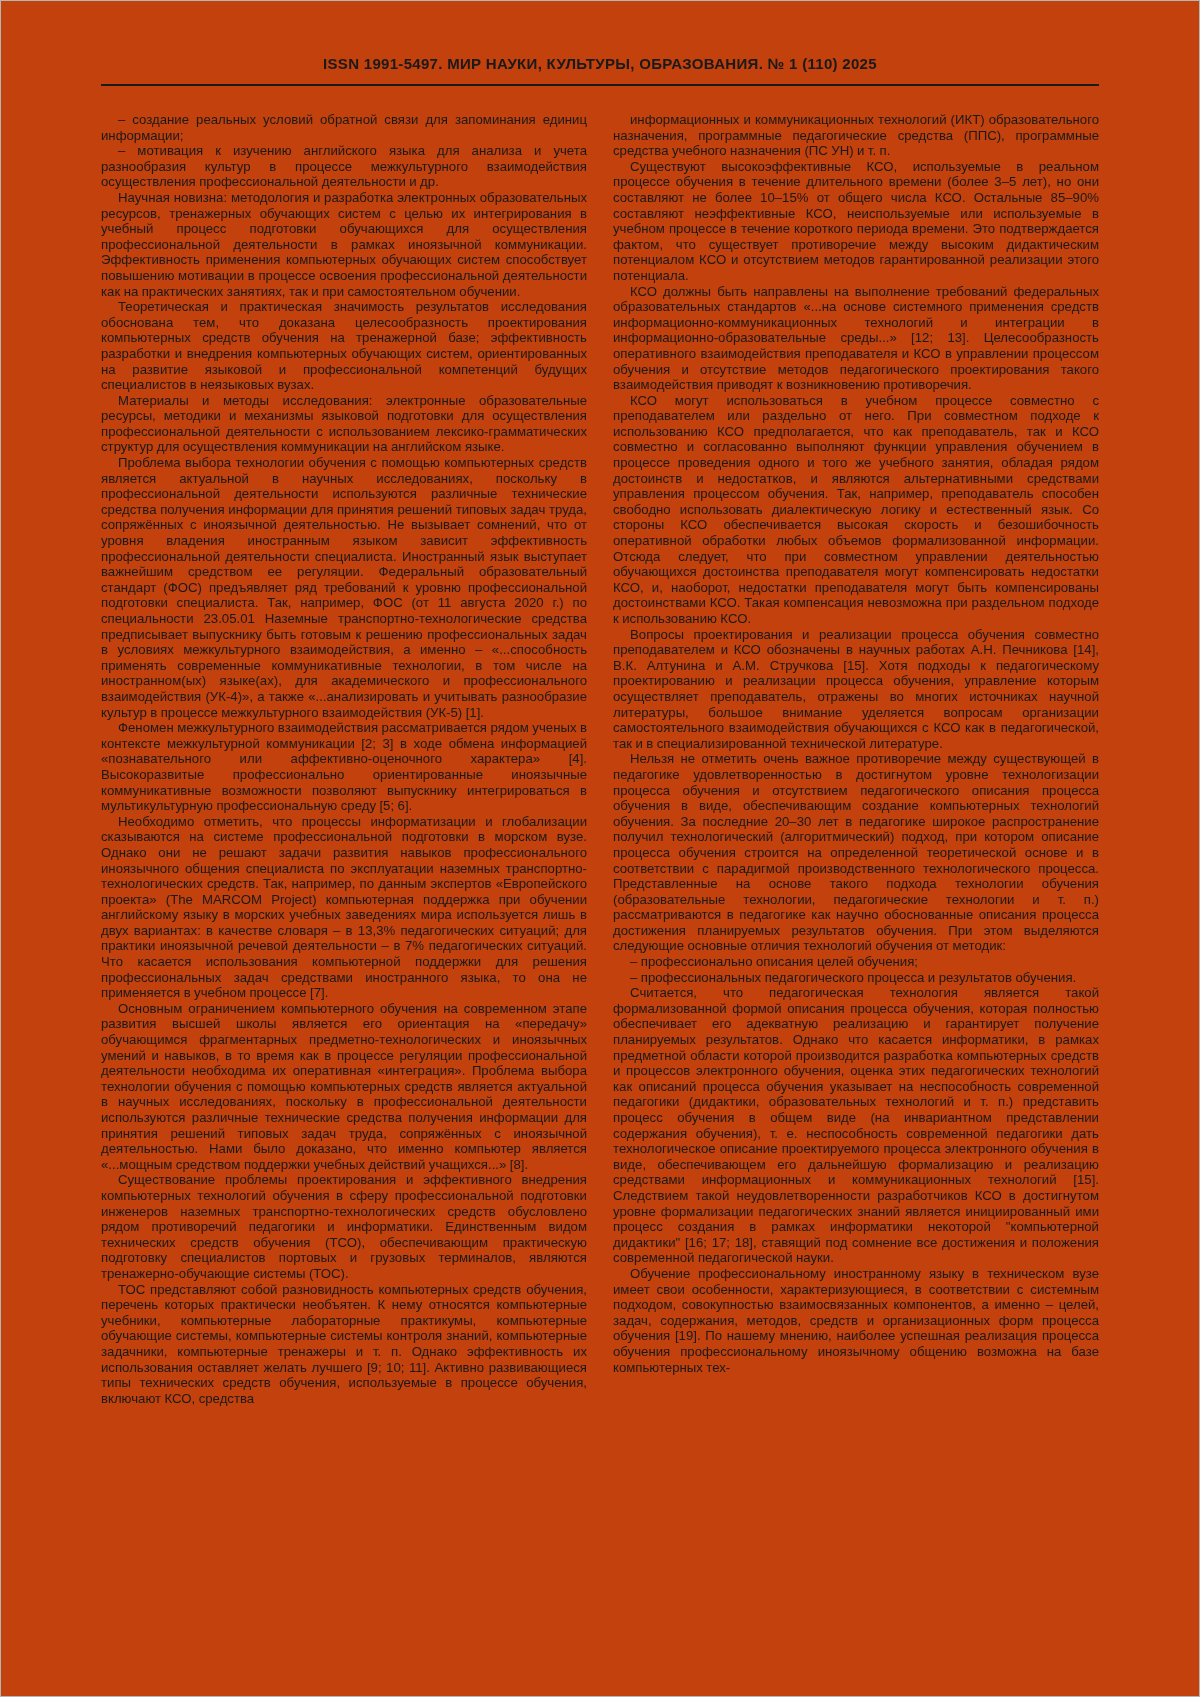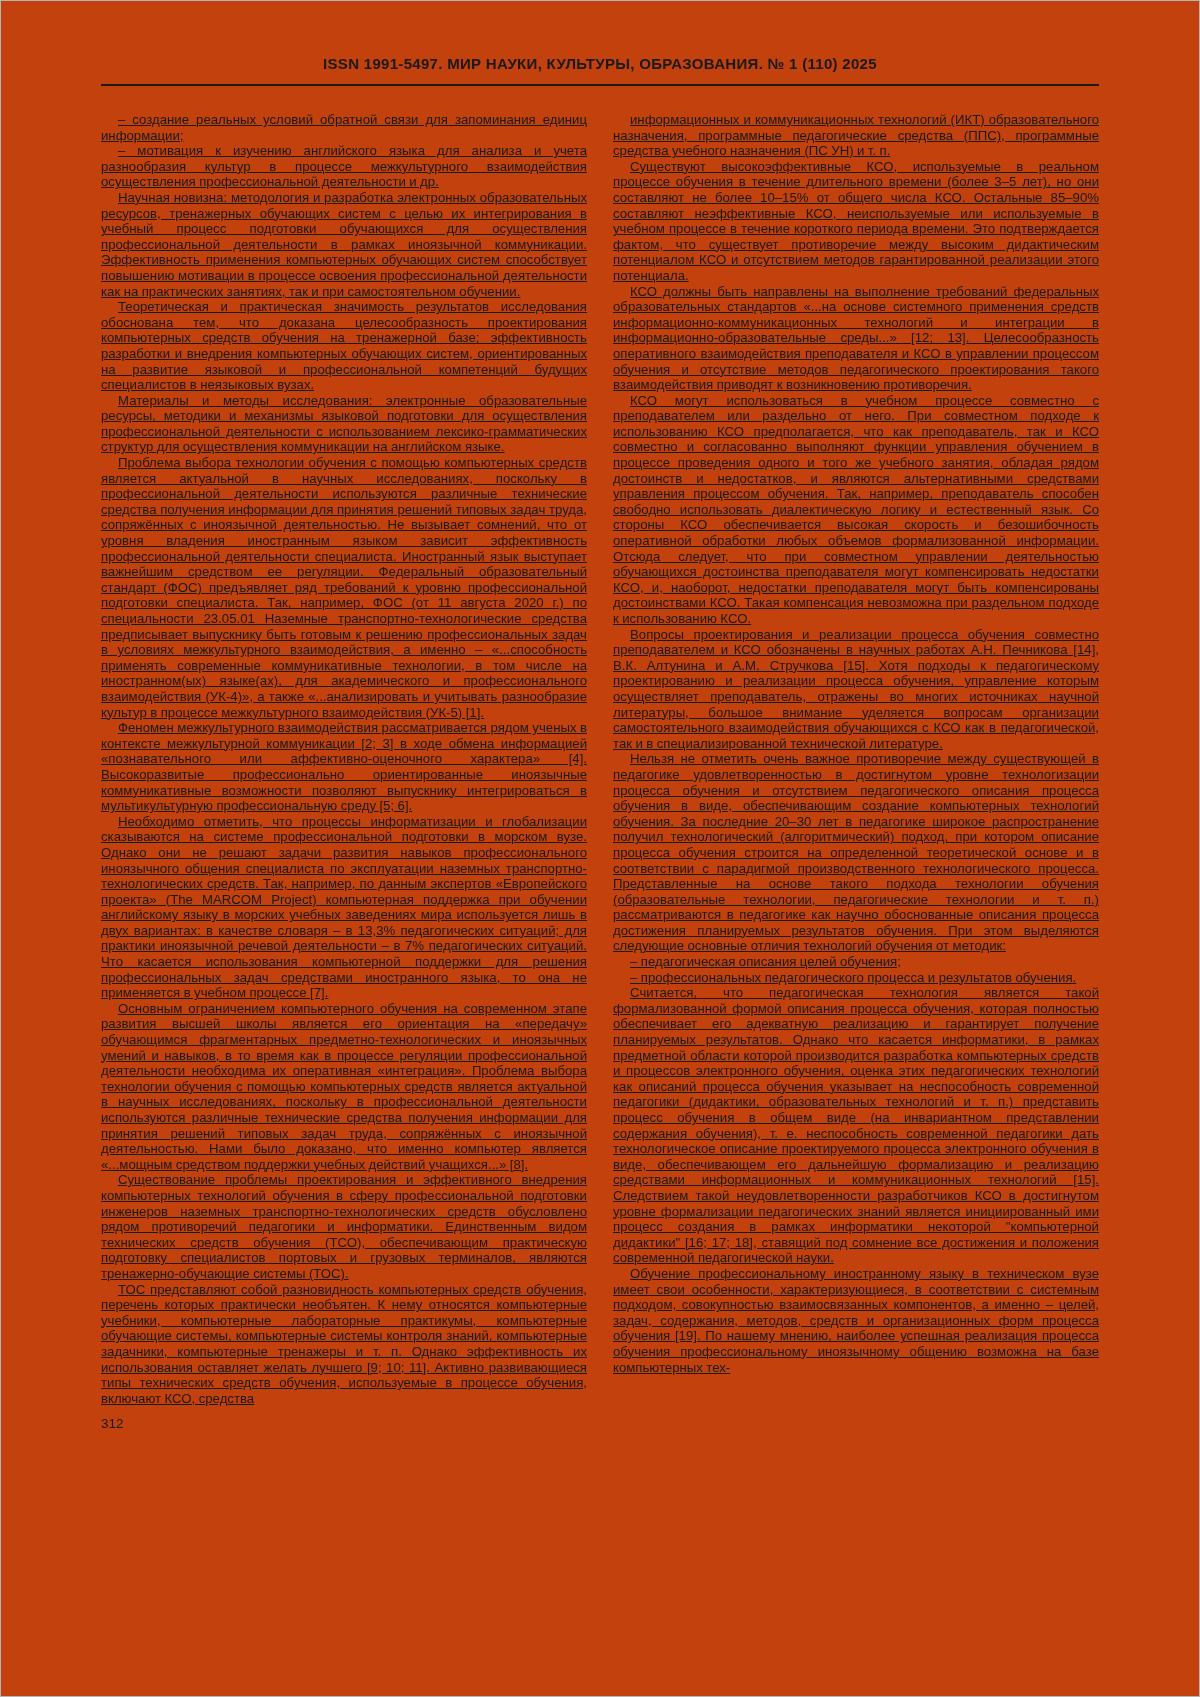--- a/index.html
+++ b/index.html
@@ -29,21 +29,20 @@
     white-space: nowrap;
   }
   .header-rule {
     border: 0;
     border-top: 2px solid #1a1a1a;
     margin: 0 0 26px 0;
   }
   .columns {
     display: flex;
     gap: 26px;
-    text-decoration: underline;
   }
   .col {
     width: 487px;
     box-sizing: border-box;
   }
   .col p.para {
     margin: 0;
     font-size: 13.2px;
     line-height: 15.6px;
     text-align: justify;
@@ -84,24 +83,21 @@
         <p class="para">Существование проблемы проектирования и эффективного внедрения компьютерных технологий обучения в сферу профессиональной подготовки инженеров наземных транспортно-технологических средств обусловлено рядом противоречий педагогики и информатики. Единственным видом технических средств обучения (ТСО), обеспечивающим практическую подготовку специалистов портовых и грузовых терминалов, являются тренажерно-обучающие системы (ТОС).</p>
         <p class="para">ТОС представляют собой разновидность компьютерных средств обучения, перечень которых практически необъятен. К нему относятся компьютерные учебники, компьютерные лабораторные практикумы, компьютерные обучающие системы, компьютерные системы контроля знаний, компьютерные задачники, компьютерные тренажеры и т. п. Однако эффективность их использования оставляет желать лучшего [9; 10; 11]. Активно развивающиеся типы технических средств обучения, используемые в процессе обучения, включают КСО, средства</p>
       </div>
     <div class="col">
         <p class="para">информационных и коммуникационных технологий (ИКТ) образовательного назначения, программные педагогические средства (ППС), программные средства учебного назначения (ПС УН) и т. п.</p>
         <p class="para">Существуют высокоэффективные КСО, используемые в реальном процессе обучения в течение длительного времени (более 3–5 лет), но они составляют не более 10–15% от общего числа КСО. Остальные 85–90% составляют неэффективные КСО, неиспользуемые или используемые в учебном процессе в течение короткого периода времени. Это подтверждается фактом, что существует противоречие между высоким дидактическим потенциалом КСО и отсутствием методов гарантированной реализации этого потенциала.</p>
         <p class="para">КСО должны быть направлены на выполнение требований федеральных образовательных стандартов «...на основе системного применения средств информационно-коммуникационных технологий и интеграции в информационно-образовательные среды...» [12; 13]. Целесообразность оперативного взаимодействия преподавателя и КСО в управлении процессом обучения и отсутствие методов педагогического проектирования такого взаимодействия приводят к возникновению противоречия.</p>
         <p class="para">КСО могут использоваться в учебном процессе совместно с преподавателем или раздельно от него. При совместном подходе к использованию КСО предполагается, что как преподаватель, так и КСО совместно и согласованно выполняют функции управления обучением в процессе проведения одного и того же учебного занятия, обладая рядом достоинств и недостатков, и являются альтернативными средствами управления процессом обучения. Так, например, преподаватель способен свободно использовать диалектическую логику и естественный язык. Со стороны КСО обеспечивается высокая скорость и безошибочность оперативной обработки любых объемов формализованной информации. Отсюда следует, что при совместном управлении деятельностью обучающихся достоинства преподавателя могут компенсировать недостатки КСО, и, наоборот, недостатки преподавателя могут быть компенсированы достоинствами КСО. Такая компенсация невозможна при раздельном подходе к использованию КСО.</p>
         <p class="para">Вопросы проектирования и реализации процесса обучения совместно преподавателем и КСО обозначены в научных работах А.Н. Печникова [14], В.К. Алтунина и А.М. Стручкова [15]. Хотя подходы к педагогическому проектированию и реализации процесса обучения, управление которым осуществляет преподаватель, отражены во многих источниках научной литературы, большое внимание уделяется вопросам организации самостоятельного взаимодействия обучающихся с КСО как в педагогической, так и в специализированной технической литературе.</p>
         <p class="para">Нельзя не отметить очень важное противоречие между существующей в педагогике удовлетворенностью в достигнутом уровне технологизации процесса обучения и отсутствием педагогического описания процесса обучения в виде, обеспечивающим создание компьютерных технологий обучения. За последние 20–30 лет в педагогике широкое распространение получил технологический (алгоритмический) подход, при котором описание процесса обучения строится на определенной теоретической основе и в соответствии с парадигмой производственного технологического процесса. Представленные на основе такого подхода технологии обучения (образовательные технологии, педагогические технологии и т. п.) рассматриваются в педагогике как научно обоснованные описания процесса достижения планируемых результатов обучения. При этом выделяются следующие основные отличия технологий обучения от методик:</p>
-        <p class="para">–  педагогическая описания целей обучения;</p>
+        <p class="para">–  профессионально описания целей обучения;</p>
         <p class="para">–  профессиональных педагогического процесса и результатов обучения.</p>
         <p class="para">Считается, что педагогическая технология является такой формализованной формой описания процесса обучения, которая полностью обеспечивает его адекватную реализацию и гарантирует получение планируемых результатов. Однако что касается информатики, в рамках предметной области которой производится разработка компьютерных средств и процессов электронного обучения, оценка этих педагогических технологий как описаний процесса обучения указывает на неспособность современной педагогики (дидактики, образовательных технологий и т. п.) представить процесс обучения в общем виде (на инвариантном представлении содержания обучения), т. е. неспособность современной педагогики дать технологическое описание проектируемого процесса электронного обучения в виде, обеспечивающем его дальнейшую формализацию и реализацию средствами информационных и коммуникационных технологий [15]. Следствием такой неудовлетворенности разработчиков КСО в достигнутом уровне формализации педагогических знаний является инициированный ими процесс создания в рамках информатики некоторой "компьютерной дидактики" [16; 17; 18], ставящий под сомнение все достижения и положения современной педагогической науки.</p>
         <p class="para">Обучение профессиональному иностранному языку в техническом вузе имеет свои особенности, характеризующиеся, в соответствии с системным подходом, совокупностью взаимосвязанных компонентов, а именно – целей, задач, содержания, методов, средств и организационных форм процесса обучения [19]. По нашему мнению, наиболее успешная реализация процесса обучения профессиональному иноязычному общению возможна на базе компьютерных тех-</p>
       </div>
   </main>
 
-  <footer class="page-footer">
-    <span class="page-number">312</span>
-  </footer>
 
 </div>
 
 </body></html>

